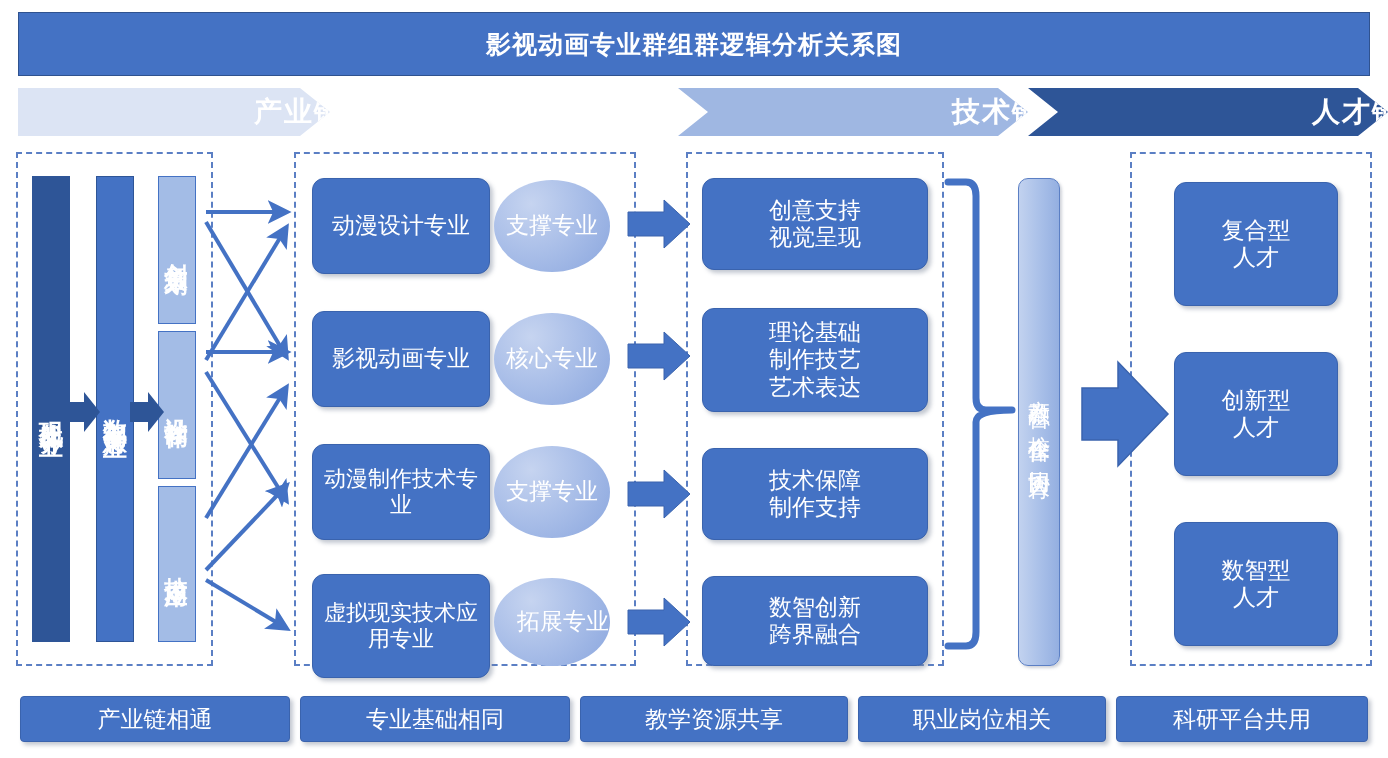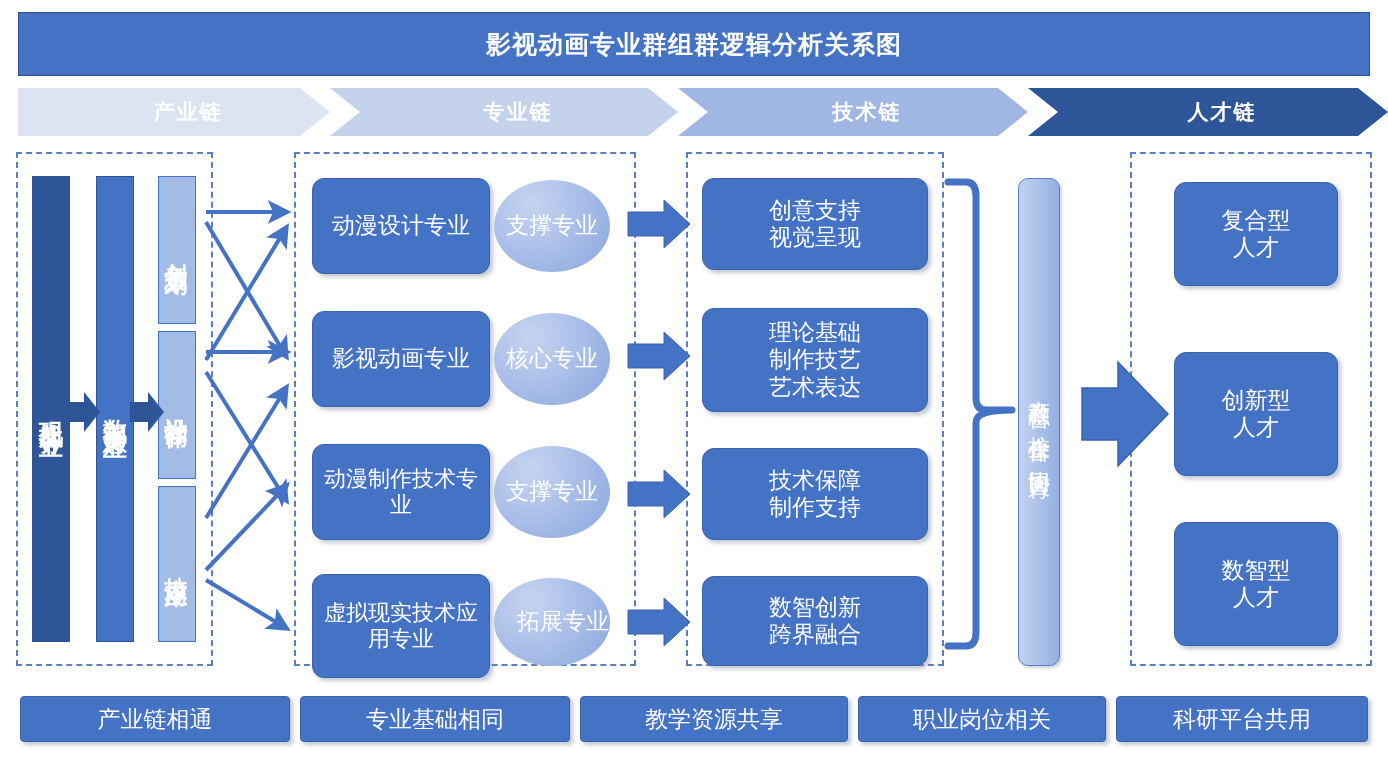--- a/index.html
+++ b/index.html
@@ -18,22 +18,22 @@
     background:#4472C4;border:1px solid #2F528F;
     display:flex;align-items:center;justify-content:center;
     color:#ffffff;font-size:25px;font-weight:bold;letter-spacing:1px;
     box-sizing:border-box;
   }
 
   
   .chev-band{position:absolute;left:0;top:88px;width:1388px;height:48px;}
   .chev{
     position:absolute;top:0;height:48px;
-    display:flex;align-items:center;justify-content:center;
-    color:#ffffff;font-size:21px;font-weight:bold;letter-spacing:2px;
+    display:flex;align-items:center;justify-content:flex-end;
+    color:#ffffff;font-size:28px;font-weight:bold;letter-spacing:2px;
     box-sizing:border-box;
   }
   .chev span{position:relative;left:14px;}
 
   
   .dashed{
     position:absolute;border:2px dashed #5B7FC4;box-sizing:border-box;
     background:transparent;
   }
 
@@ -95,23 +95,20 @@
 <body>
 
 <div id="stage">
 
   <div class="title-bar">影视动画专业群组群逻辑分析关系图</div>
 
   <div class="chev-band">
     <div class="chev" id="chev0" style="left: 18px; width: 312px; background: rgb(220, 228, 244); clip-path: polygon(0px 0px, calc(100% - 30px) 0px, 100% 50%, calc(100% - 30px) 100%, 0px 100%);">
         <span>产业链</span>
       </div>
-    <div class="chev" id="chev1" style="left: 330px; width: 348px; background: rgb(196, 210, 236); clip-path: polygon(0px 0px, calc(100% - 30px) 0px, 100% 50%, calc(100% - 30px) 100%, 0px 100%, 30px 50%);">
-        <span>专业链</span>
-      </div>
     <div class="chev" id="chev2" style="left: 678px; width: 350px; background: rgb(159, 183, 226); clip-path: polygon(0px 0px, calc(100% - 30px) 0px, 100% 50%, calc(100% - 30px) 100%, 0px 100%, 30px 50%);">
         <span>技术链</span>
       </div>
     <div class="chev" id="chev3" style="left: 1028px; width: 360px; background: rgb(46, 85, 151); clip-path: polygon(0px 0px, calc(100% - 30px) 0px, 100% 50%, calc(100% - 30px) 100%, 0px 100%, 30px 50%);">
         <span>人才链</span>
       </div>
   </div>
 
   <div class="dashed" style="left:16px;top:152px;width:197px;height:514px;"></div>
   <div class="dashed" style="left:294px;top:152px;width:342px;height:514px;"></div>
@@ -137,21 +134,21 @@
   <div class="rbox small" style="left: 312px; top: 574px; width: 178px; height: 104px; font-size: 22px;">虚拟现实技术应用专业</div>
   <div class="ell" style="left:494px;top:578px;width:116px;height:88px;padding-left:22px;">拓展专业</div>
 
   <div class="rbox ml" style="left:702px;top:178px;width:226px;height:92px;">创意支持<br>视觉呈现</div>
   <div class="rbox ml" style="left:702px;top:308px;width:226px;height:104px;">理论基础<br>制作技艺<br>艺术表达</div>
   <div class="rbox ml" style="left:702px;top:448px;width:226px;height:92px;">技术保障<br>制作支持</div>
   <div class="rbox ml" style="left:702px;top:576px;width:226px;height:90px;">数智创新<br>跨界融合</div>
 
   <div class="fusion" style="left:1018px;top:178px;width:42px;height:488px;">产教融合 校企合作 协同育人</div>
 
-  <div class="rbox" style="left:1174px;top:182px;width:164px;height:104px;">复合型<br>人才</div>
+  <div class="rbox" style="left:1174px;top:182px;width:164px;height:124px;">复合型<br>人才</div>
   <div class="rbox" style="left:1174px;top:352px;width:164px;height:124px;">创新型<br>人才</div>
   <div class="rbox" style="left:1174px;top:522px;width:164px;height:124px;">数智型<br>人才</div>
 
   <div class="bbox" style="left:20px;width:270px;">产业链相通</div>
   <div class="bbox" style="left:300px;width:270px;">专业基础相同</div>
   <div class="bbox" style="left:580px;width:268px;">教学资源共享</div>
   <div class="bbox" style="left:858px;width:248px;">职业岗位相关</div>
   <div class="bbox" style="left:1116px;width:252px;">科研平台共用</div>
 
   <svg class="overlay" viewBox="0 0 1388 758">

